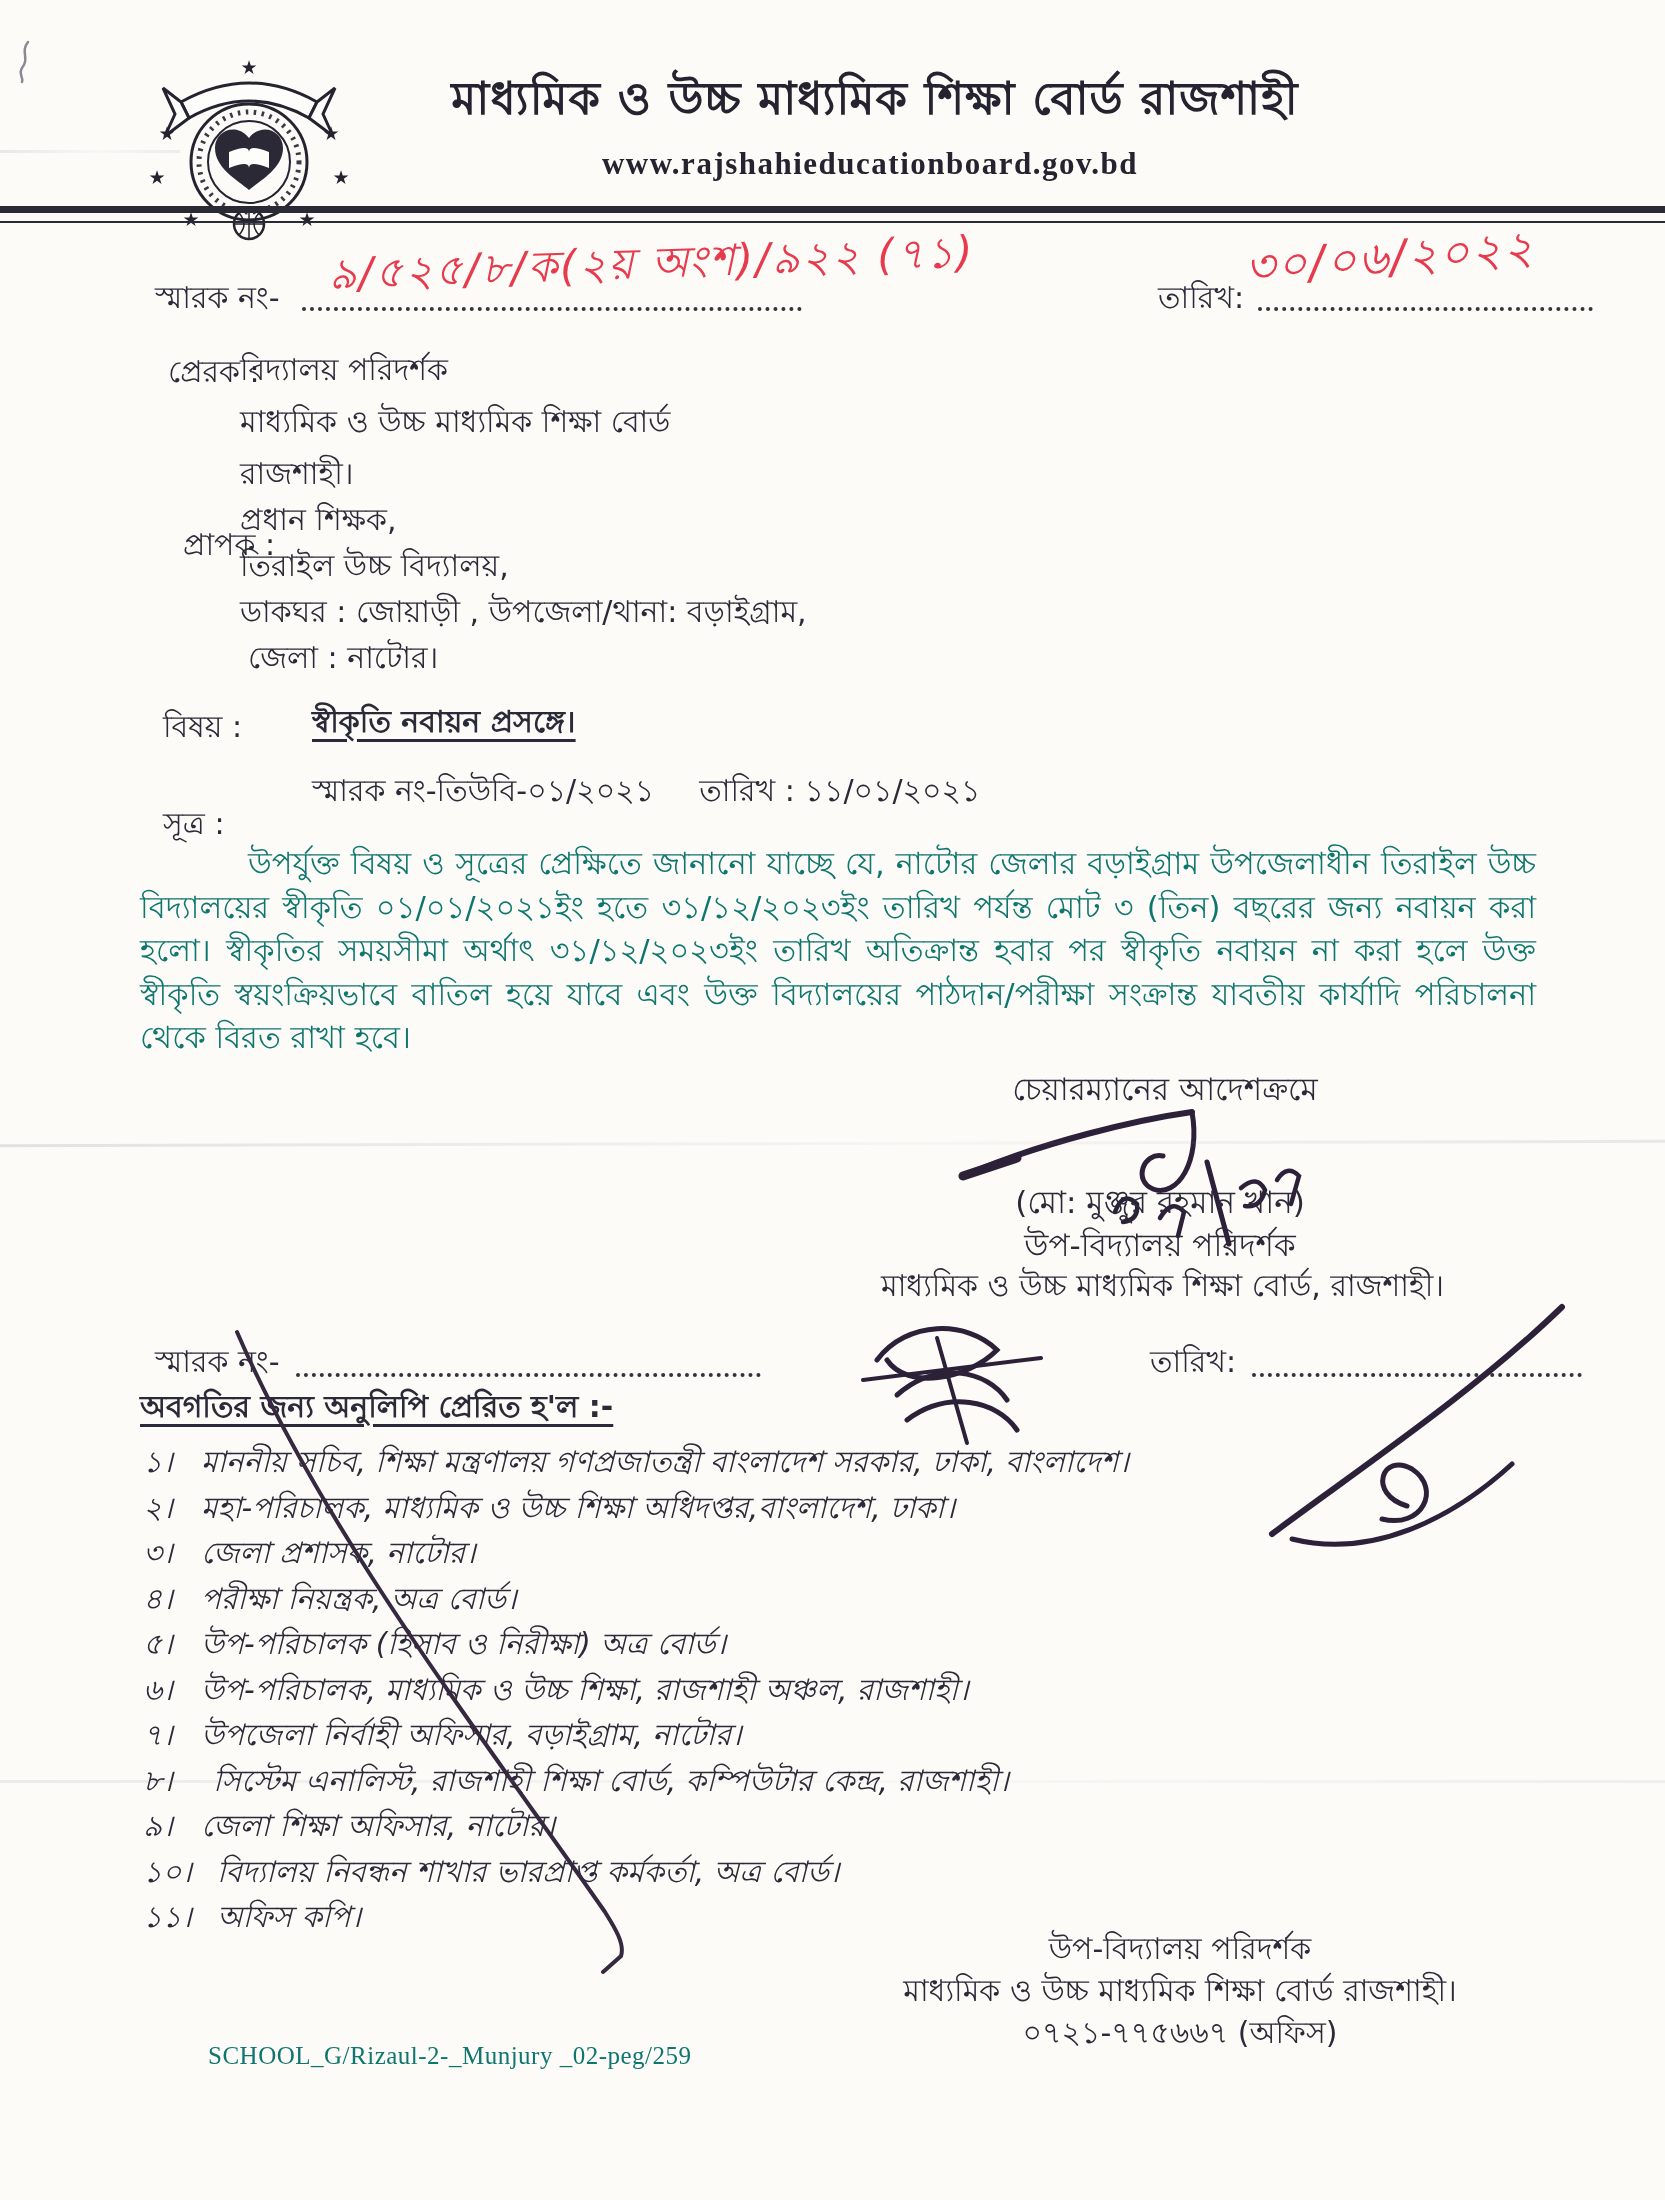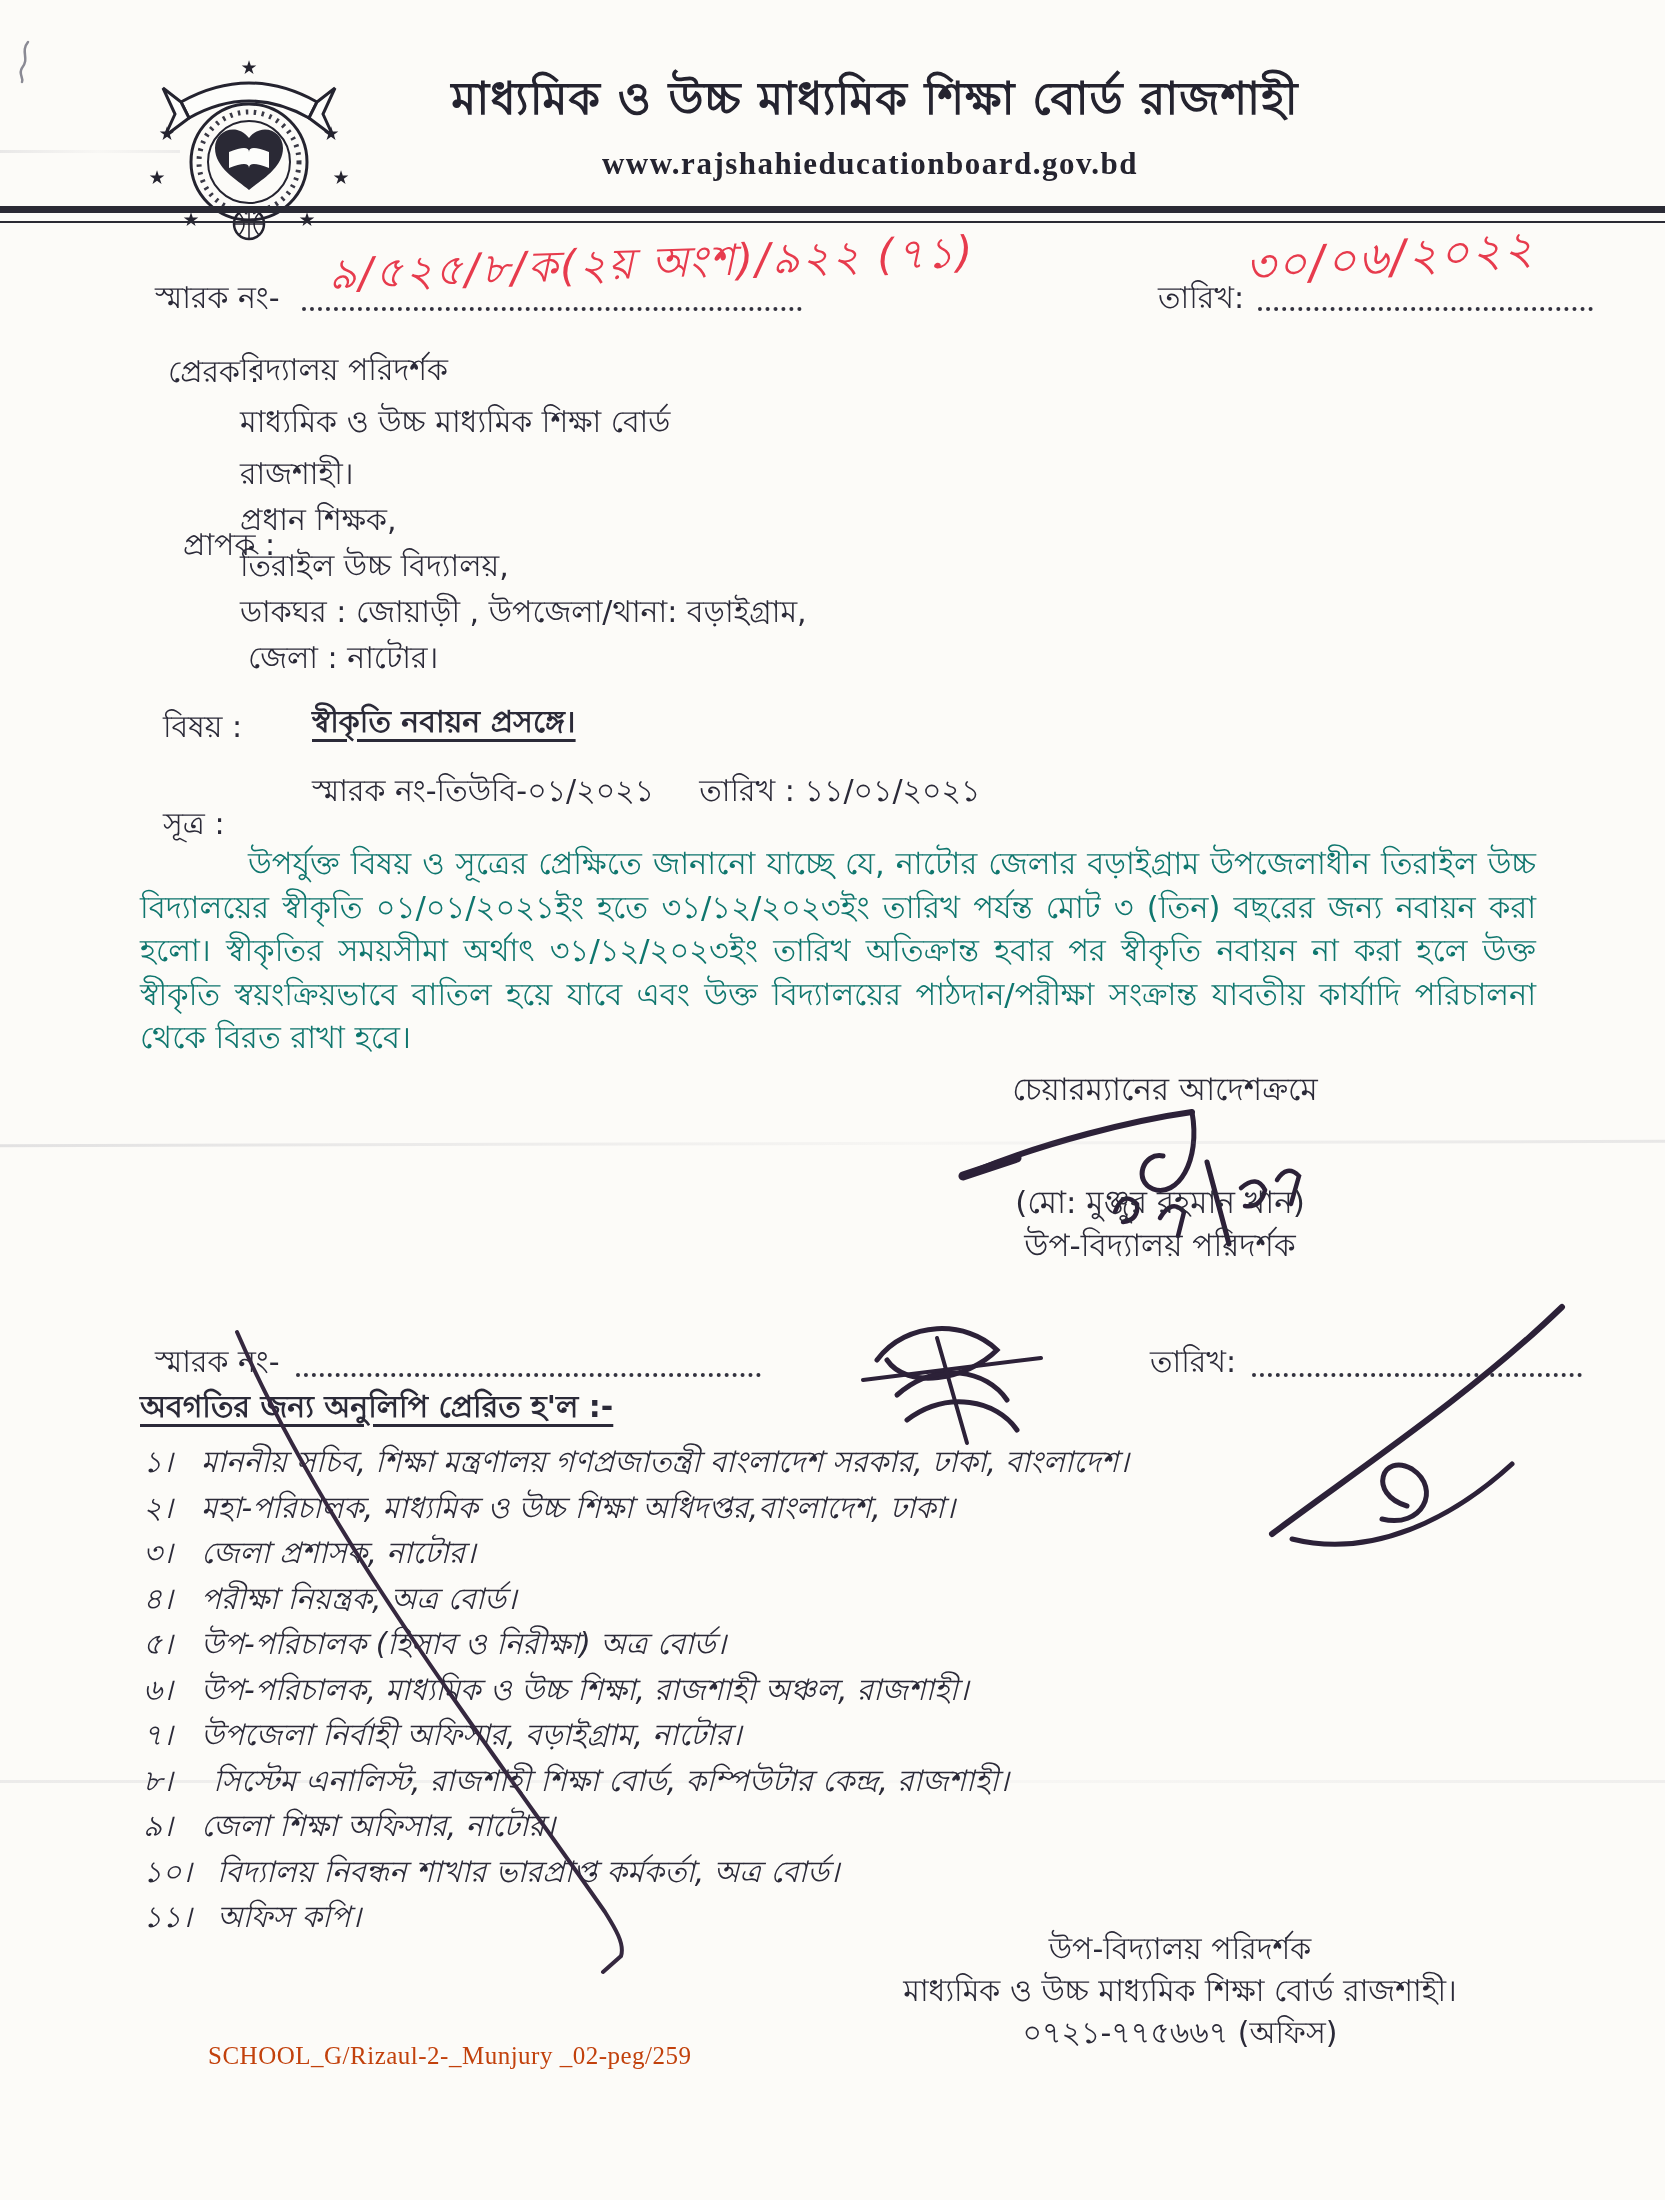--- a/index.html
+++ b/index.html
@@ -30,21 +30,21 @@
   .center{text-align:center;}
   .lines div{white-space:nowrap;}
   .sender-lines div{line-height:52px;}
   .recipient-lines div{line-height:46px;}
   
   .copy-list{list-style:none;margin:1px;padding:0;font-style:italic;}
   .copy-list li{margin:0 0 15.5px 0;font-size:29.5px;line-height:30px;white-space:nowrap;}
   .copy-list .no{display:inline-block;min-width:58px;}
   
   .office div{line-height:42px;font-size:30px;white-space:nowrap;}
-  .footer-ref{font-family:"Liberation Serif","DejaVu Serif",serif;font-size:25px;color:#c2410c;letter-spacing:0.5px;}
+  .footer-ref{font-family:"Liberation Serif","DejaVu Serif",serif;font-size:25px;color:#0f766e;letter-spacing:0.5px;}
   
   .crease{height:3px;width:100%;background:linear-gradient(to right,
      rgba(135,135,148,0.28),rgba(135,135,148,0.06) 55%,rgba(135,135,148,0.22));}
   svg{display:block;}
 </style>
 </head>
 <body>
 
 <div class="page">
 
@@ -125,20 +125,21 @@
       <path d="M160,120 q8,-22 22,-8 q2,16 -14,18" stroke-width="4.5"></path>
       <path d="M205,126 q12,-20 24,-6 l-6,24" stroke-width="4.5"></path>
       <path d="M252,70 L274,152" stroke-width="5"></path>
       <path d="M286,96 q16,-14 24,2 q-4,18 -20,16" stroke-width="4.5"></path>
       <path d="M322,88 q10,-16 22,-4 l-8,28" stroke-width="4.5"></path>
     </g>
   </svg>
 
   <div class="abs t30 center" style="left:930px;top:1183px;width:460px;font-size:31px;">(মো: মুঞ্জুর রহমান খান)</div>
   <div class="abs t30 center" style="left:930px;top:1226px;width:460px;font-size:31px;">উপ-বিদ্যালয় পরিদর্শক</div>
+  <div class="abs t30 center" style="left:865px;top:1267px;width:595px;">মাধ্যমিক ও উচ্চ মাধ্যমিক শিক্ষা বোর্ড, রাজশাহী।</div>
 
   <div class="abs label" style="left:155px;top:1338px;">স্মারক নং-</div>
   <div class="abs dots" style="left:296px;top:1372px;width:465px;"></div>
   <div class="abs label" style="left:1150px;top:1338px;">তারিখ:</div>
   <div class="abs dots" style="left:1252px;top:1372px;width:330px;"></div>
 
   <svg class="abs" style="left:845px;top:1298px;" width="215" height="165" viewBox="0 0 215 165">
     <g fill="none" stroke="#2c2138" stroke-linecap="round">
       <path d="M32,62 C62,22 122,22 152,52 C122,82 62,92 42,62" stroke-width="5"></path>
       <path d="M52,97 C92,62 142,72 162,102" stroke-width="5"></path>

